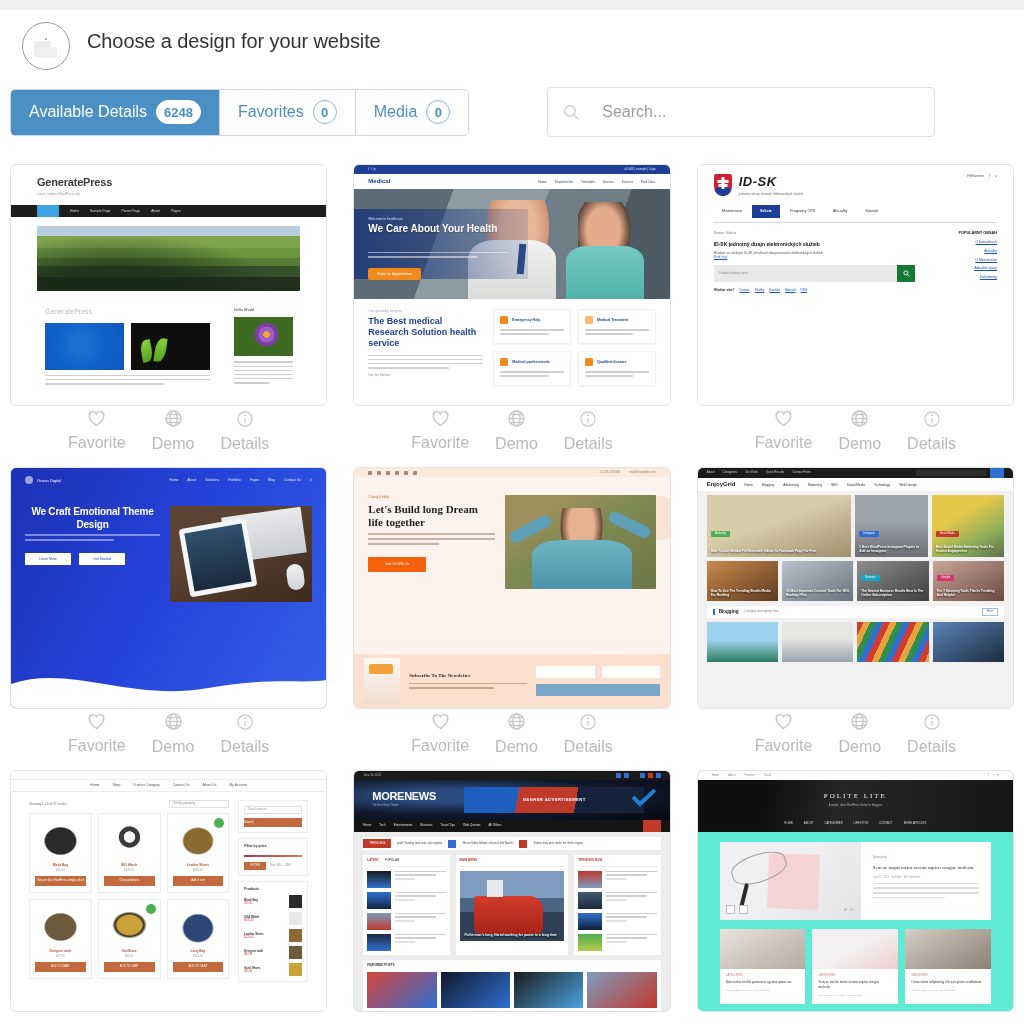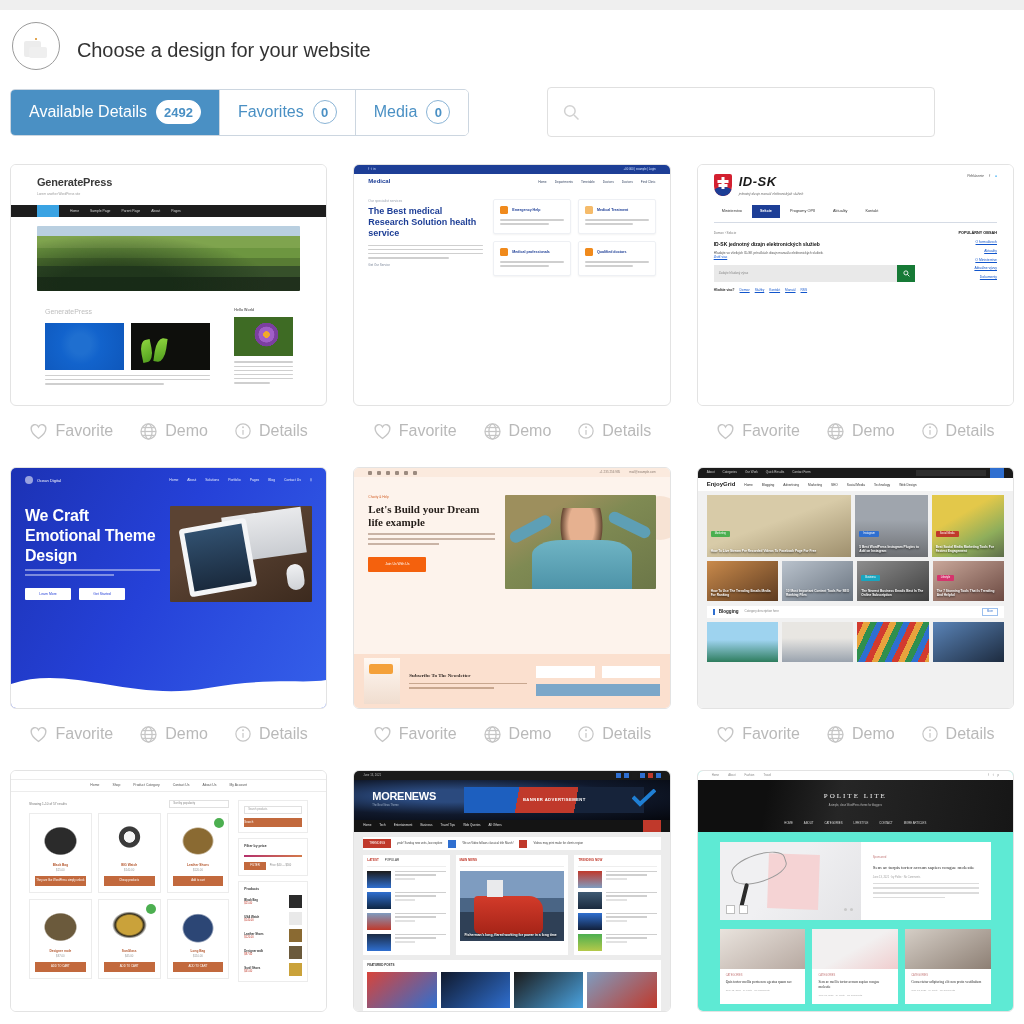--- a/index.html
+++ b/index.html
@@ -9,21 +9,21 @@
     width:1024px; height:1024px;
     background:#ffffff;
     font-family:"Liberation Sans", sans-serif;
     overflow:hidden;
     position:relative;
   }
   .top-strip { height:10px; background:#efefef; width:100%; }
 
   
   .header { position:relative; padding:12px 0 0 0; }
-  .header-row { display:flex; align-items:center; padding-left:12px; }
+  .header-row { display:flex; align-items:flex-start; padding-left:22px; }
   .avatar {
     width:48px; height:48px; border-radius:50%;
     border:1.5px solid #9b9b9b; background:#fff;
     position:relative; flex:0 0 auto; overflow:hidden;
   }
   .avatar .blob1 {
     position:absolute; left:11px; top:18px; width:17px; height:16px;
     background:#ececec; border-radius:2px;
   }
   .avatar .blob2 {
@@ -84,21 +84,21 @@
   }
   .card { width:100%; }
   .thumb {
     height:242px; border:1px solid #e3e3e3; border-radius:6px;
     background:#fff; overflow:hidden; position:relative;
   }
   .actions {
     display:flex; justify-content:center; align-items:center;
     gap:26px; height:50px; color:#b9b9b9; font-size:16px;
   }
-  .action { display:flex; align-items:center; gap:7px; cursor:pointer; }
+  .action { display:flex; align-items:center; gap:7px; cursor:pointer;flex-direction:column; }
   .action svg { display:block; }
 
   
   .ms { position:absolute; inset:0; font-size:3px; line-height:1.25;
         font-family:"Liberation Sans", sans-serif; }
 
   
   .gp-head { height:40px; background:#fff; padding:11px 0 0 26px; }
   .gp-logo { font-size:11px; font-weight:bold; color:#3a3a3a; letter-spacing:-0.2px; }
   .gp-sub { font-size:3.2px; color:#9a9a9a; margin-top:2px; }
@@ -204,21 +204,21 @@
   .sk-side a { display:block; font-size:3.4px; color:#1155cc; margin-top:4.5px; text-decoration:underline; }
 
   
   .od { background:linear-gradient(120deg,#1c32b4 0%, #2541d8 45%, #3560ea 100%); height:100%; position:relative; }
   .od-nav { display:flex; align-items:center; justify-content:space-between; padding:8px 14px 0 14px; }
   .od-logo { display:flex; align-items:center; gap:4px; font-size:4px; color:#fff; }
   .od-logo .o { width:8px; height:8px; border-radius:50%; background:rgba(255,255,255,.55); }
   .od-menu { display:flex; gap:9px; font-size:3.4px; color:#e6ecff; }
   .od-hero { display:flex; padding:22px 14px 0 14px; gap:10px; }
   .od-left { width:47%; }
-  .od-h1 { font-size:16px; font-weight:bold; color:#fff; line-height:1.25; letter-spacing:-0.2px; }
+  .od-h1 { font-size:10px; font-weight:bold; color:#fff; line-height:1.25; letter-spacing:-0.2px;text-align:center; }
   .od-p i { display:block; height:1.8px; background:rgba(255,255,255,.42); margin-top:3px; }
   .od-btns { display:flex; gap:8px; margin-top:12px; }
   .od-btn { background:#fff; color:#2541d8; font-size:3.4px; padding:4px 0; width:46px;
             text-align:center; border-radius:1px; }
   .od-img { flex:1; height:96px; border-radius:1px; position:relative; overflow:hidden;
     background:linear-gradient(150deg,#5b4333 0 35%, #3c2a1e 100%); }
   .od-kb { position:absolute; right:6%; top:6%; width:56%; height:48%;
     background:linear-gradient(#e9eaec,#c9ccd1); transform:rotate(-8deg); }
   .od-tab { position:absolute; left:10%; top:18%; width:48%; height:72%;
     background:#f4f5f7; border-radius:4px; transform:rotate(-10deg); padding:5px; }
@@ -432,37 +432,38 @@
         <div class="blob2"></div>
         <div class="dot"></div>
     </div>
     <div class="page-title">Choose a design for your website</div>
   </div>
 
   <div class="controls">
     <div class="tabs">
       <div class="tab active">
         <span>Available Details</span>
-        <span class="pill">2492</span>
+        <span class="pill">6248</span>
       </div>
       <div class="tab">
         <span>Favorites</span>
         <span class="pill">0</span>
       </div>
       <div class="tab">
         <span>Media</span>
         <span class="pill">0</span>
       </div>
     </div>
 
     <div class="search-wrap">
       <svg class="search-icon" viewBox="0 0 24 24" fill="none" stroke="#9a9a9a" stroke-width="2">
         <circle cx="10.5" cy="10.5" r="7"></circle>
           <line x1="16" y1="16" x2="22" y2="22"></line>
       </svg>
+      <input class="search-input" type="text" placeholder="Search..." style="">
     </div>
   </div>
 </div>
 
 <div class="grid">
 
   <div class="card">
     <div class="thumb">
       <div class="ms">
         <div class="gp-head">
@@ -544,20 +545,35 @@
         <div class="md-nav">
           <div class="md-logo">Medical</div>
           <div style="display:flex;gap:8px;font-size:3.2px;color:#3b4a66">
             <span>Home</span>
             <span>Departments</span>
             <span>Timetable</span>
             <span>Doctors</span>
             <span>Doctors</span>
             <span>Find Clinic</span>
           </div>
+        </div>
+        <div class="md-hero">
+          <div class="md-face-a"></div>
+            <div class="md-coat"></div>
+            <div class="md-tie"></div>
+          <div class="md-face-b"></div>
+            <div class="md-scrub"></div>
+          <div class="md-ov"></div>
+          <div class="md-kicker">Welcome to healthcare</div>
+          <div class="md-h1" style="max-width:46%">We Care About Your Health</div>
+          <div class="md-p">
+              <i></i>
+              <i style="width:78%"></i>
+            </div>
+          <div class="md-btn">Make an Appointment</div>
         </div>
         <div class="md-low">
           <div class="md-low-l">
             <div class="md-kick2">Our specialist services</div>
             <div class="md-h2">The Best medical Research Solution health service</div>
             <div class="lines" style="margin-top:6px">
                 <i></i>
                 <i></i>
                 <i></i>
                 <i style="width:70%"></i>
@@ -813,21 +829,21 @@
               <i></i>
           </div>
           <div style="display:flex;gap:9px">
             <span>+1 235 256 985</span>
             <span>mail@example.com</span>
           </div>
         </div>
         <div class="sv-body">
           <div class="sv-left">
             <div class="sv-kick">Charity &amp; Help</div>
-            <div class="sv-h1">Let's Build your Dream life example</div>
+            <div class="sv-h1">Let's Build long Dream life together</div>
             <div class="sv-p">
                 <i></i>
                 <i></i>
                 <i style="width:56%"></i>
               </div>
             <div class="sv-btn">Join Us With Us</div>
           </div>
           <div class="sv-img">
             <div class="sv-arm1"></div>
               <div class="sv-arm2"></div>

